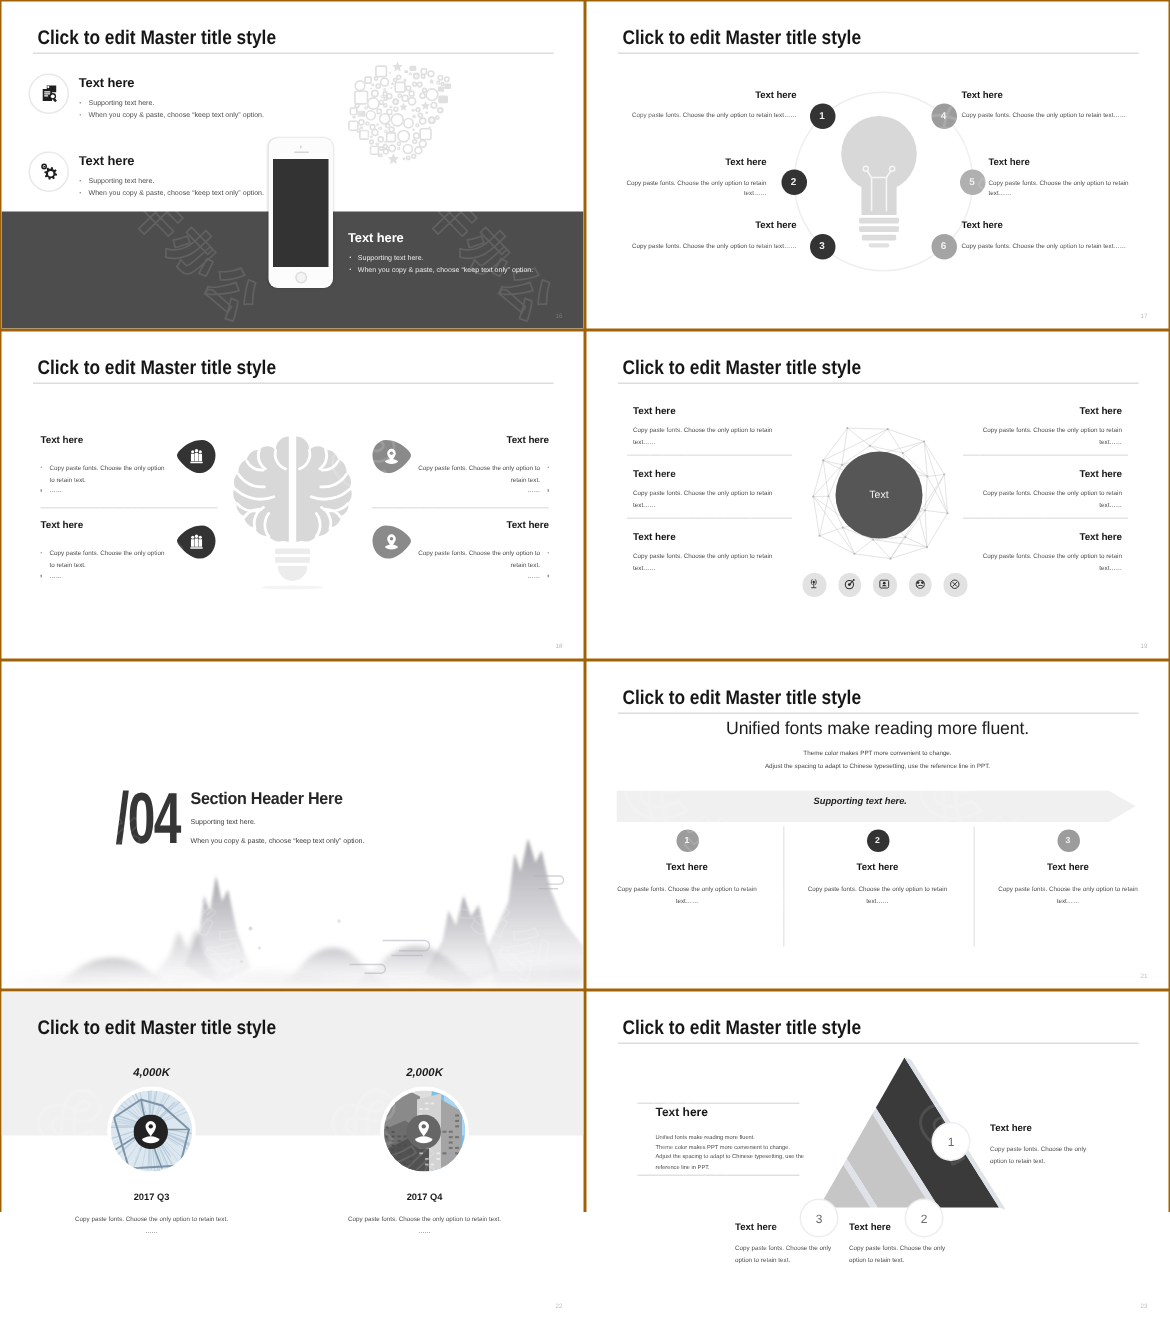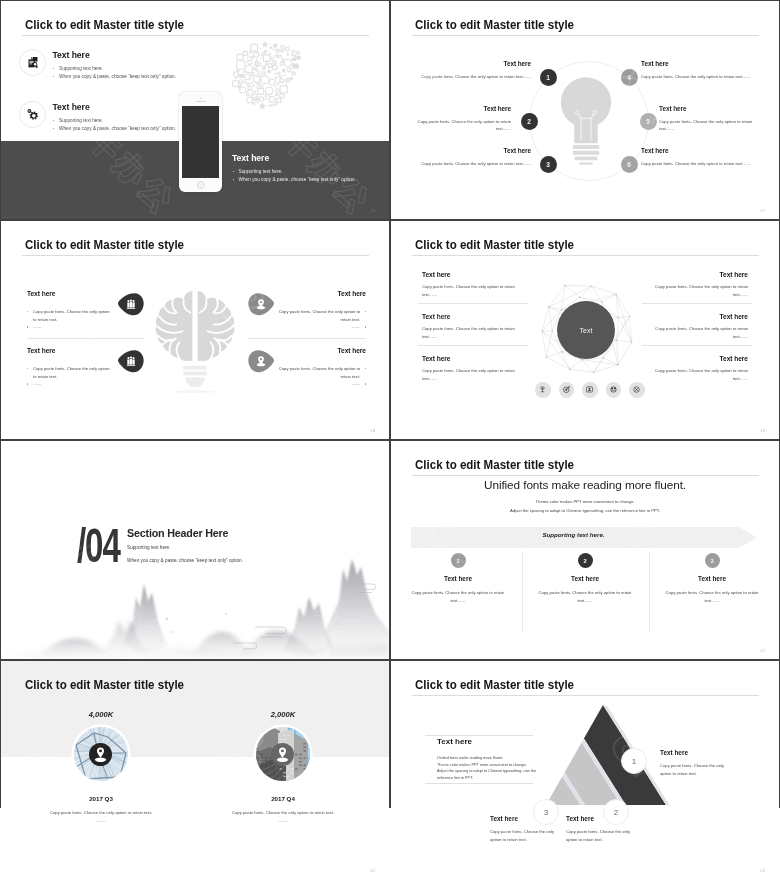--- a/index.html
+++ b/index.html
@@ -1,20 +1,20 @@
 <!DOCTYPE html>
 <html><head>
 <meta charset="utf-8">
 <title>Presentation slide thumbnails</title>
 <style>
 
 html,body{margin:0;padding:0;}
 body{width:780px;height:880px;background:#fff;
   font-family:"Liberation Sans","DejaVu Sans",sans-serif;overflow:hidden;}
-.grid{position:relative;width:780px;height:808px;background:#404040;}
+.grid{position:relative;width:780px;height:808px;background:#a16207;}
 .slide{position:absolute;width:388px;height:218px;background:#fff;overflow:hidden;}
 .slide.c0{left:1px;} .slide.c1{left:391px;}
 .slide.r0{top:1px;} .slide.r1{top:221px;} .slide.r2{top:441px;} .slide.r3{top:661px;}
 .s-title{position:absolute;left:24px;top:15.5px;font-size:13.2px;font-weight:bold;
   color:#161616;white-space:nowrap;transform:scaleX(.875);transform-origin:left top;}
 .s-rule{position:absolute;left:21px;width:347px;top:34px;height:1px;background:#dcdcdc;}
 .pagenum{position:absolute;right:14px;bottom:6px;font-size:4.2px;color:#bdbdbd;}
 .wm{position:absolute;width:780px;height:880px;pointer-events:none;z-index:3;mix-blend-mode:soft-light;}
 
 

